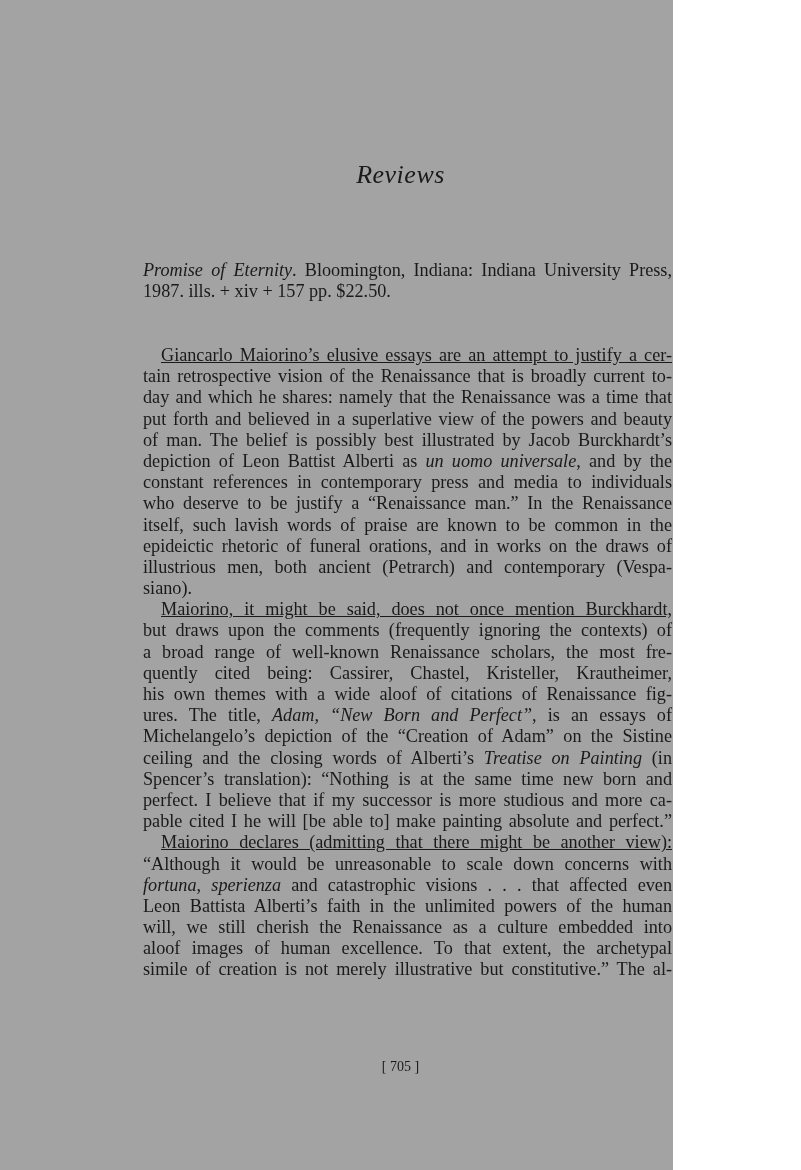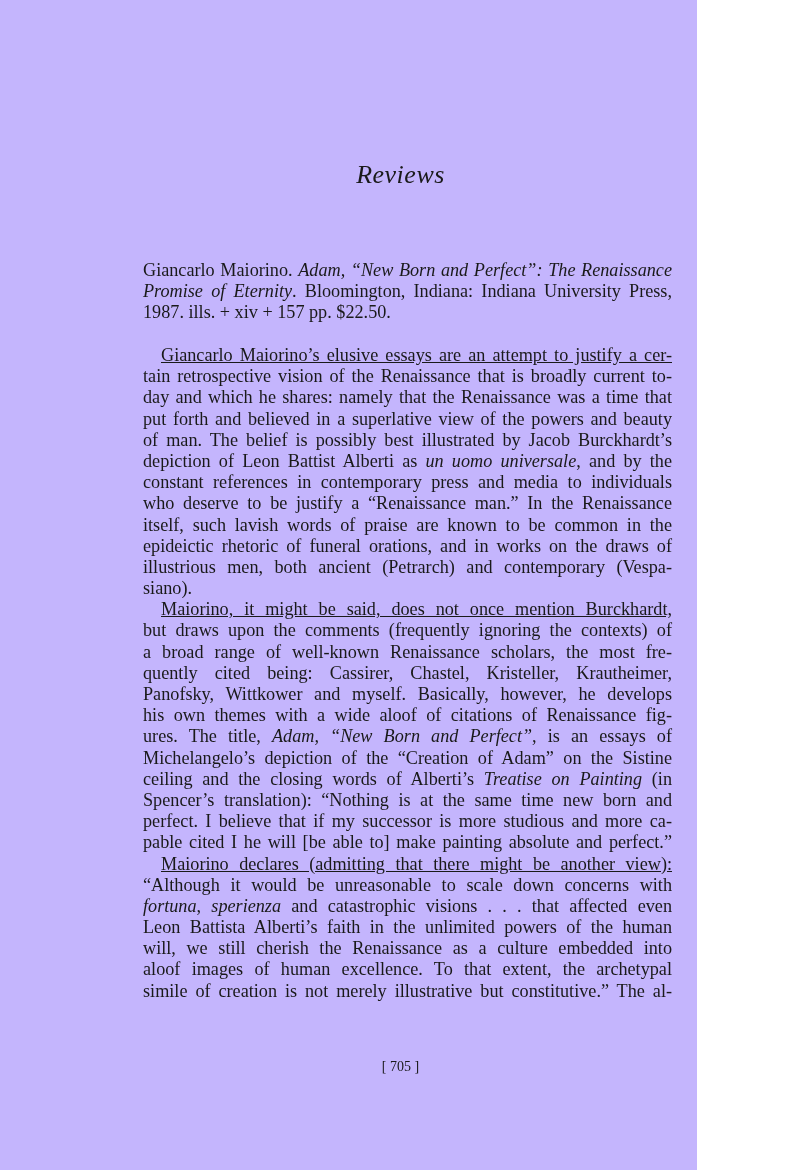--- a/index.html
+++ b/index.html
@@ -1,21 +1,20 @@
 <!DOCTYPE html>
 <html><head>
 <meta charset="utf-8">
 <style>
   html, body { margin: 0; padding: 0; background: #ffffff; }
   body { width: 801px; height: 1170px; position: relative; overflow: hidden; }
   .page {
     position: absolute; left: 0; top: 0; width: 673px; height: 1170px;
-    background: #c4b5fd; color: #1a1a1a;
+    background: #a3a3a3; color: #1a1a1a;
     font-family: "Liberation Serif", "DejaVu Serif", serif;
-    padding-left: 24px;
   }
   .section-title {
     position: absolute; top: 160px; left: 0; width: 801px; text-align: center;
     font-style: italic; font-size: 26px; letter-spacing: 0.5px; color: #1a1a1a;
   }
   .text-block {
     position: absolute; left: 143px; width: 529px;
     font-size: 18.2px; line-height: 21.2px; color: #1a1a1a;
   }
   .citation { top: 260px; }
@@ -31,21 +30,20 @@
     font-size: 14px; color: #1a1a1a; margin-top: 46px;
   }
 </style>
 </head>
 <body>
 
 <div class="page">
   <div class="section-title">Reviews</div>
 
   <div class="text-block citation" id="citation">
-      <span class="cite-line j"><span>Giancarlo Maiorino. </span><i>Adam, “New Born and Perfect”: The Renaissance</i></span>
       <span class="cite-line j"><i>Promise of Eternity</i><span>. Bloomington, Indiana: Indiana University Press,</span></span>
       <span class="cite-line"><span>1987. ills. + xiv + 157 pp. $22.50.</span></span>
     </div>
 
   <div class="text-block body" id="body">
       <span class="line indent"><span>Giancarlo Maiorino’s elusive essays are an attempt to justify a cer-</span></span>
       <span class="line"><span>tain retrospective vision of the Renaissance that is broadly current to-</span></span>
       <span class="line"><span>day and which he shares: namely that the Renaissance was a time that</span></span>
       <span class="line"><span>put forth and believed in a superlative view of the powers and beauty</span></span>
       <span class="line"><span>of man. The belief is possibly best illustrated by Jacob Burckhardt’s</span></span>
@@ -53,21 +51,20 @@
       <span class="line"><span>constant references in contemporary press and media to individuals</span></span>
       <span class="line"><span>who deserve to be justify a “Renaissance man.” In the Renaissance</span></span>
       <span class="line"><span>itself, such lavish words of praise are known to be common in the</span></span>
       <span class="line"><span>epideictic rhetoric of funeral orations, and in works on the draws of</span></span>
       <span class="line"><span>illustrious men, both ancient (Petrarch) and contemporary (Vespa-</span></span>
       <span class="line last"><span>siano).</span></span>
       <span class="line indent"><span>Maiorino, it might be said, does not once mention Burckhardt,</span></span>
       <span class="line"><span>but draws upon the comments (frequently ignoring the contexts) of</span></span>
       <span class="line"><span>a broad range of well-known Renaissance scholars, the most fre-</span></span>
       <span class="line"><span>quently cited being: Cassirer, Chastel, Kristeller, Krautheimer,</span></span>
-      <span class="line"><span>Panofsky, Wittkower and myself. Basically, however, he develops</span></span>
       <span class="line"><span>his own themes with a wide aloof of citations of Renaissance fig-</span></span>
       <span class="line"><span>ures. The title, </span><i>Adam, “New Born and Perfect”</i><span>, is an essays of</span></span>
       <span class="line"><span>Michelangelo’s depiction of the “Creation of Adam” on the Sistine</span></span>
       <span class="line"><span>ceiling and the closing words of Alberti’s </span><i>Treatise on Painting</i><span> (in</span></span>
       <span class="line"><span>Spencer’s translation): “Nothing is at the same time new born and</span></span>
       <span class="line"><span>perfect. I believe that if my successor is more studious and more ca-</span></span>
       <span class="line"><span>pable cited I he will [be able to] make painting absolute and perfect.”</span></span>
       <span class="line indent"><span>Maiorino declares (admitting that there might be another view):</span></span>
       <span class="line"><span>“Although it would be unreasonable to scale down concerns with</span></span>
       <span class="line"><i>fortuna</i><span>, </span><i>sperienza</i><span> and catastrophic visions . . . that affected even</span></span>

